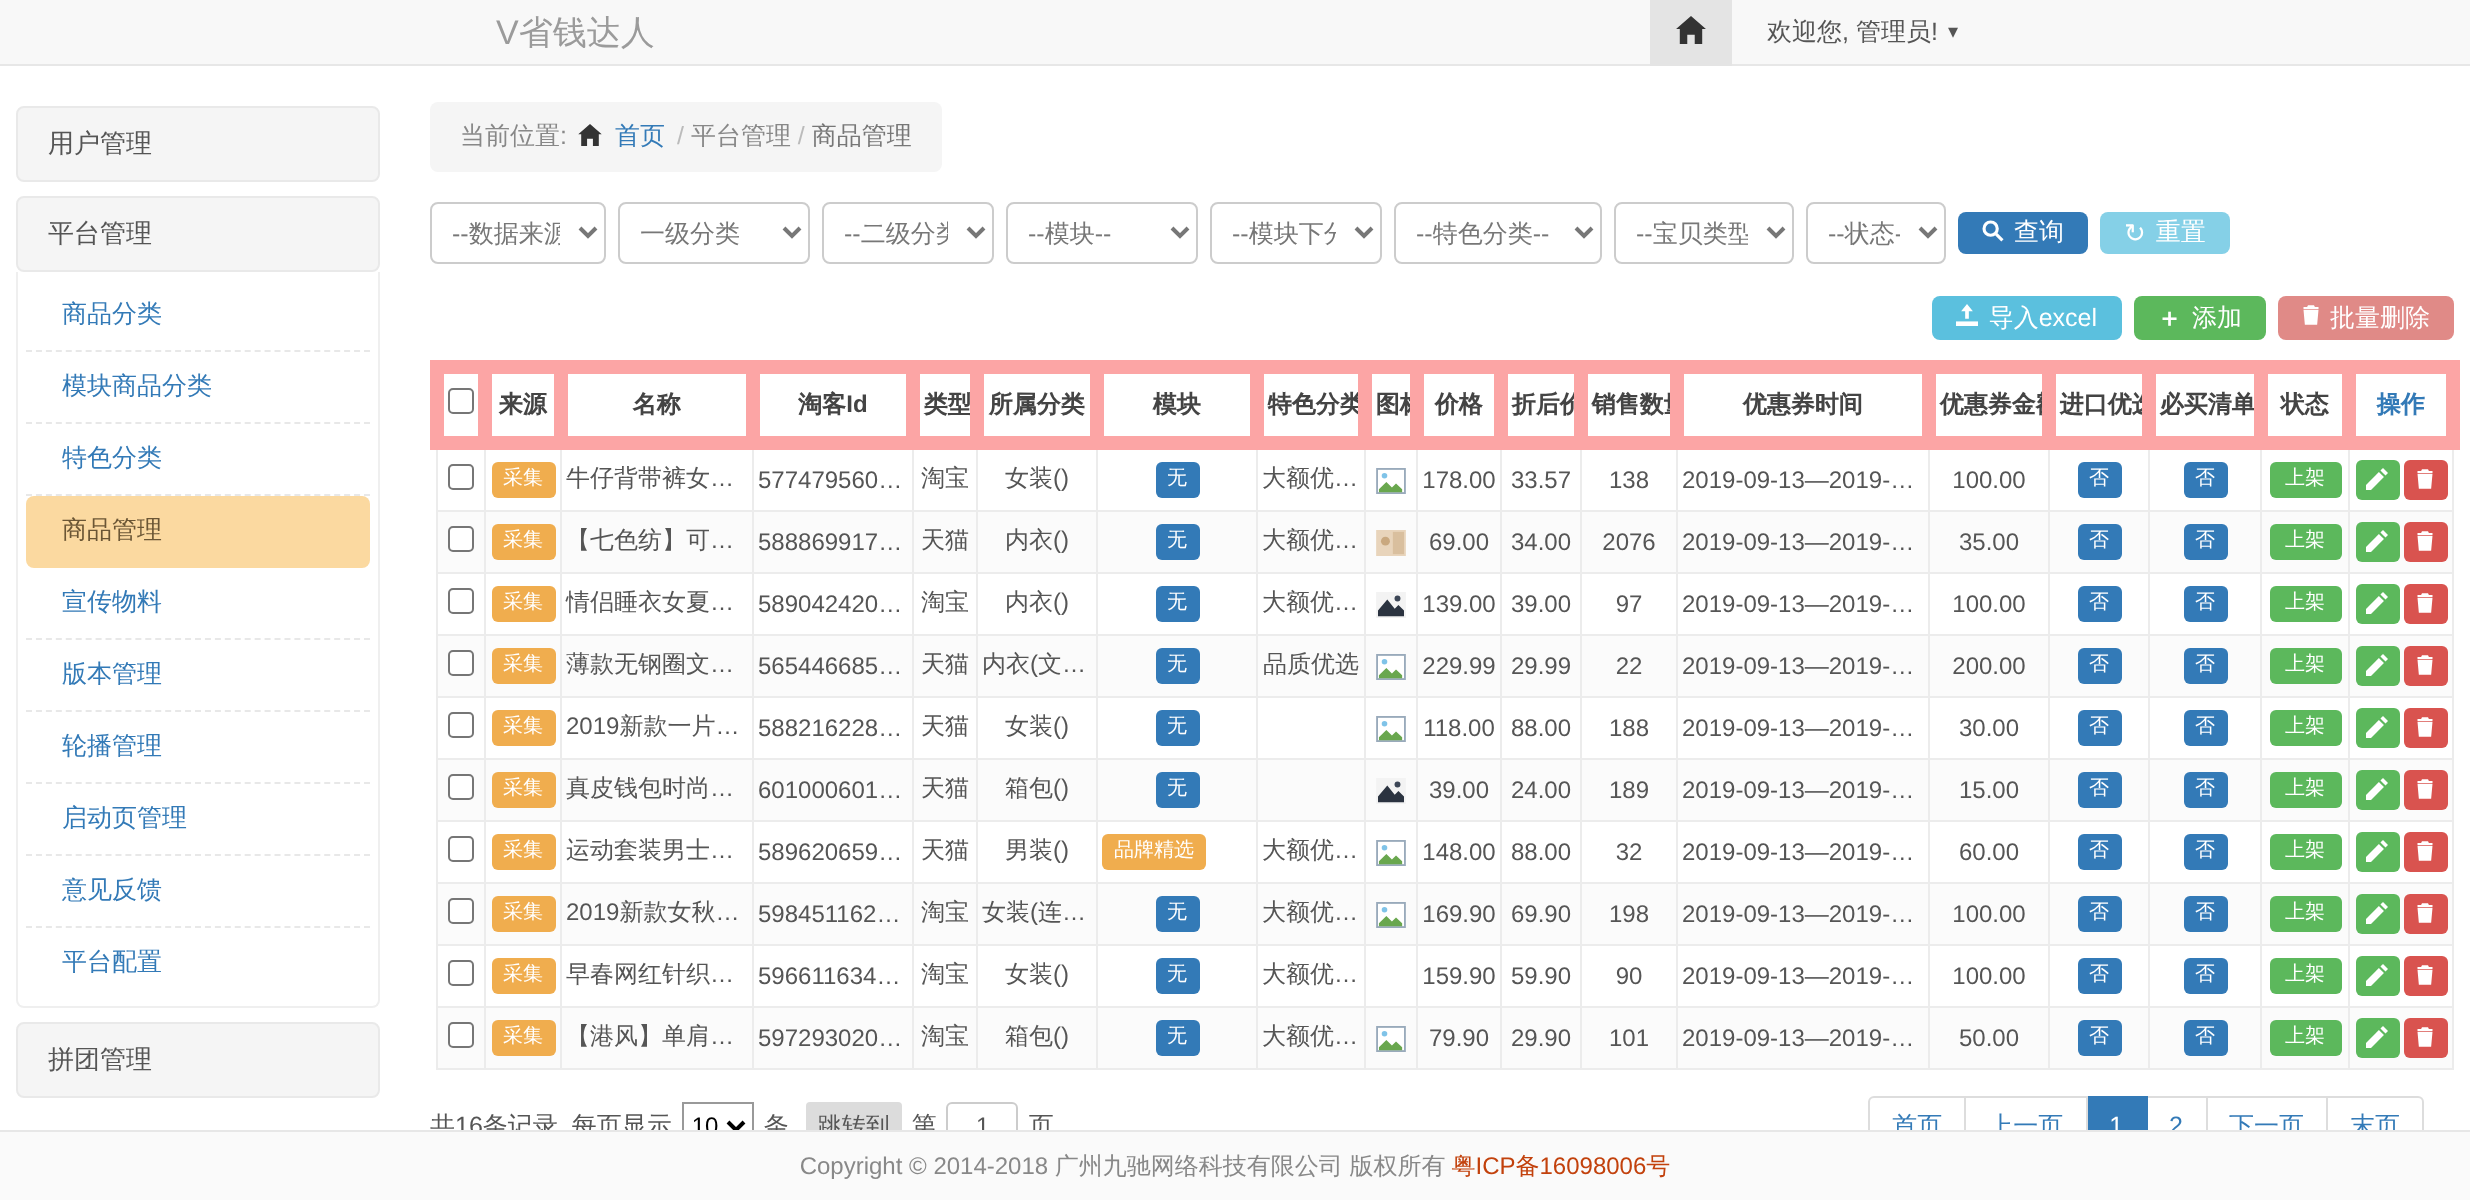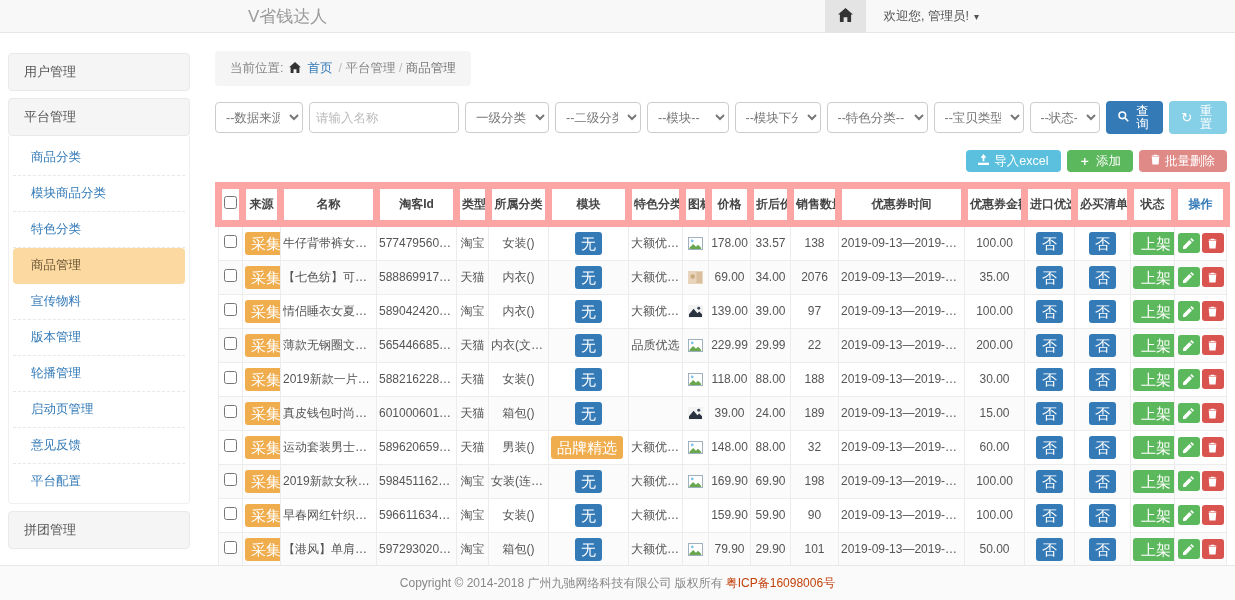--- a/index.html
+++ b/index.html
@@ -45,21 +45,21 @@
   .btn-import { background:#5bc0de; }
   .btn-add { background:#5cb85c; }
   .btn-batchdel { background:#e08a87; }
 
   
   table { margin-top:10px; width:100%; border-collapse:collapse; table-layout:fixed; font-size:12px; color:#555; }
   th { border:7px solid #fca5a5; padding:7px 2px; text-align:center; color:#444; font-weight:bold; white-space:nowrap; overflow:hidden; }
   td { border:1px solid #ececec; padding:5px 2px; text-align:center; white-space:nowrap; overflow:hidden; text-overflow:ellipsis; vertical-align:middle; }
   tr:nth-child(even) td { background:#fbfbfb; }
   th.op-head { color:#337ab7; }
-  .badge { display:inline-block; color:#fff; border-radius:3px; font-size:15px; line-height:1; padding:4px 6px; }
+  .badge { display:inline-block; color:#fff; border-radius:3px; font-size:10px; line-height:1; padding:4px 6px; }
   .b-orange { background:#f0ad4e; }
   .b-blue { background:#337ab7; cursor:pointer; }
   .b-status { background:#5cb85c; cursor:pointer; padding:4px 8px; }
   .module-extra { color:#555; margin-left:2px; }
   .op-btn { width:22px; height:20px; border:none; border-radius:3px; display:inline-flex; align-items:center; justify-content:center; cursor:pointer; vertical-align:middle; }
   .op-edit { background:#5cb85c; margin-right:2px; }
   .op-del { background:#d9534f; }
   .icon-cell svg { vertical-align:middle; }
 
   
@@ -131,21 +131,20 @@
             </svg>
         </span>
         <span class="bc-home-link">首页</span>
         <span id="bc-items"><span class="bc-sep"> / </span><span>平台管理</span><span class="bc-sep"> / </span><span class="bc-last">商品管理</span></span>
       </div>
 
       <div class="filters">
         <select class="f-sel" style="width:88px">
           <option>--数据来源--</option>
         </select>
-        <input class="f-input" type="text" placeholder="请输入名称" style="">
         <span id="filter-selects" style="display:contents"><select class="f-sel" style="width: 96px;"><option>一级分类</option></select><select class="f-sel" style="width: 86px;"><option>--二级分类--</option></select><select class="f-sel" style="width: 96px;"><option>--模块--</option></select><select class="f-sel" style="width: 86px;"><option>--模块下分类--</option></select><select class="f-sel" style="width: 104px;"><option>--特色分类--</option></select><select class="f-sel" style="width: 90px;"><option>--宝贝类型--</option></select><select class="f-sel" style="width: 70px;"><option>--状态--</option></select></span>
         <button class="btn btn-query">
           <span>
             <svg width="11" height="11" viewBox="0 0 14 14" fill="none" stroke="#fff" stroke-width="2">
                 <circle cx="5.5" cy="5.5" r="4.2"></circle>
                 <path d="M9 9l4 4"></path>
               </svg>
           </span>
           <span>查询</span>
         </button>

